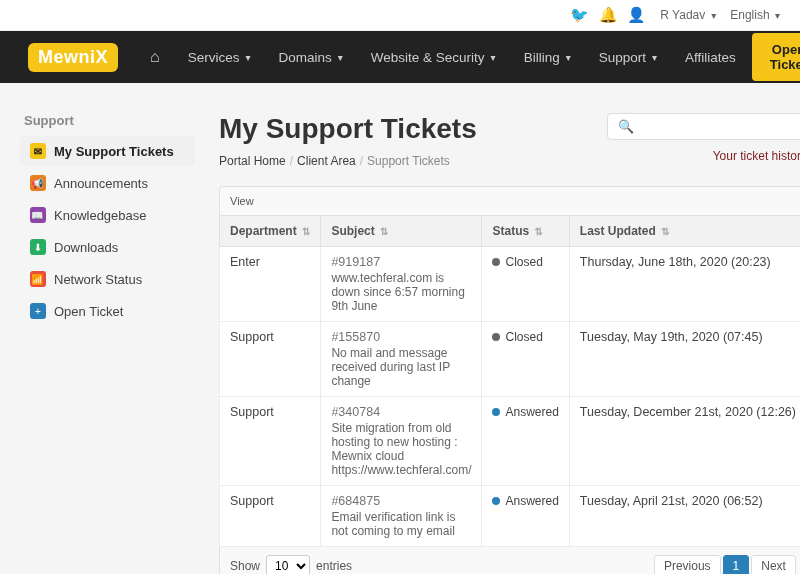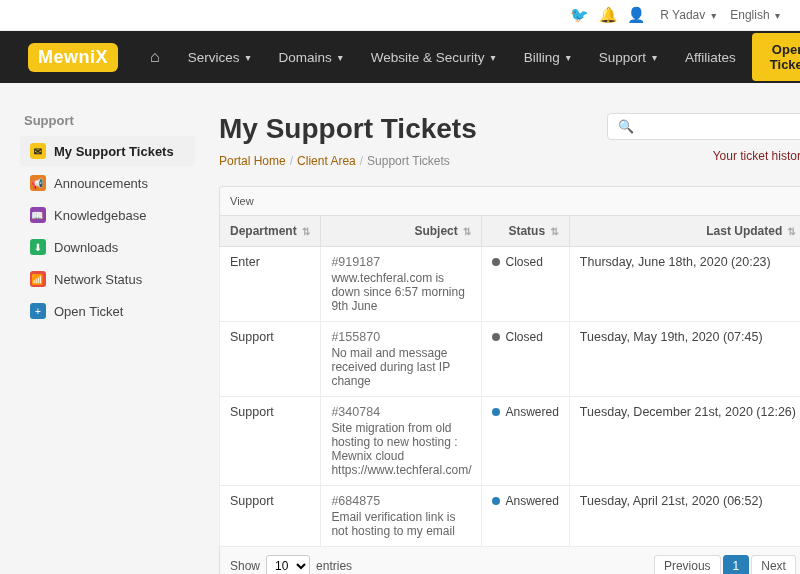--- a/index.html
+++ b/index.html
@@ -154,21 +154,21 @@
 
     
     .breadcrumb {
       font-size: 12px;
       color: #888;
       margin-bottom: 2px;
       display: flex;
       gap: 4px;
       align-items: center;
     }
-    .breadcrumb a { color: #a16207; text-decoration: none; cursor: pointer; }
+    .breadcrumb a { color: #404040; text-decoration: none; cursor: pointer; }
     .breadcrumb-sep { color: #bbb; }
 
     
     .ticket-history-link {
       font-size: 12px;
       color: #7f1d1d;
       cursor: pointer;
       text-align: right;
       margin-bottom: 11px;
     }
@@ -203,21 +203,21 @@
       border: 1px solid #e0e0e0;
       border-top: none;
     }
     .ticket-table th {
       background: #f2f2f2;
       border: 1px solid #e0e0e0;
       padding: 8px 10px;
       font-size: 12px;
       font-weight: 600;
       color: #555;
-      text-align: right;
+      text-align: left;
       white-space: nowrap;
     }
     .ticket-table th .sort-icon { color: #aaa; font-size: 10px; margin-left: 2px; }
     .ticket-table td {
       border: 1px solid #ececec;
       padding: 8px 10px;
       vertical-align: top;
       font-size: 12.5px;
       color: #444;
     }
@@ -446,21 +446,21 @@
           <span class="status-dot dot-answered"></span>
           <span>Answered</span>
         </span>
       </td>
       <td class="last-updated">Tuesday, December 21st, 2020 (12:26)</td>
     </tr>
             <tr>
       <td>Support</td>
       <td>
         <a class="ticket-id">#684875</a>
-        <span class="ticket-desc">Email verification link is not hosting to my email</span>
+        <span class="ticket-desc">Email verification link is not coming to my email</span>
       </td>
       <td>
         <span class="status-badge">
           <span class="status-dot dot-answered"></span>
           <span>Answered</span>
         </span>
       </td>
       <td class="last-updated">Tuesday, April 21st, 2020 (06:52)</td>
     </tr>
           </tbody>

